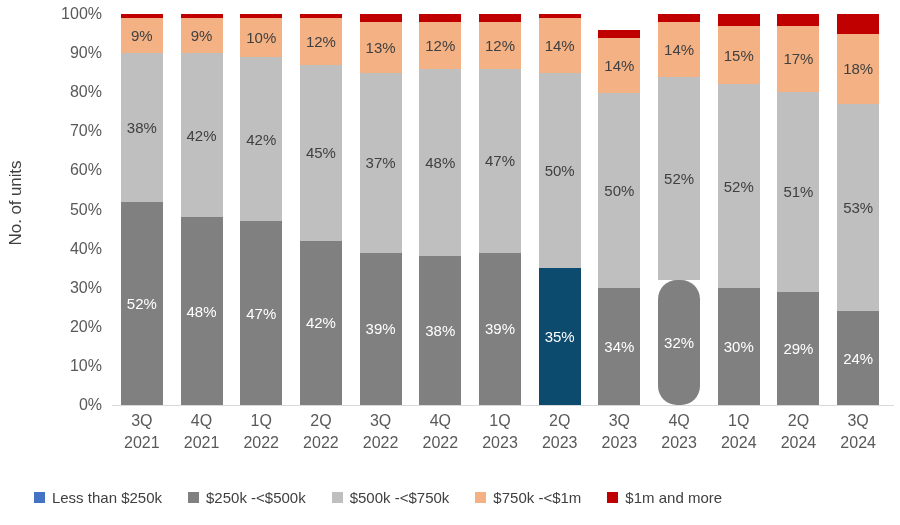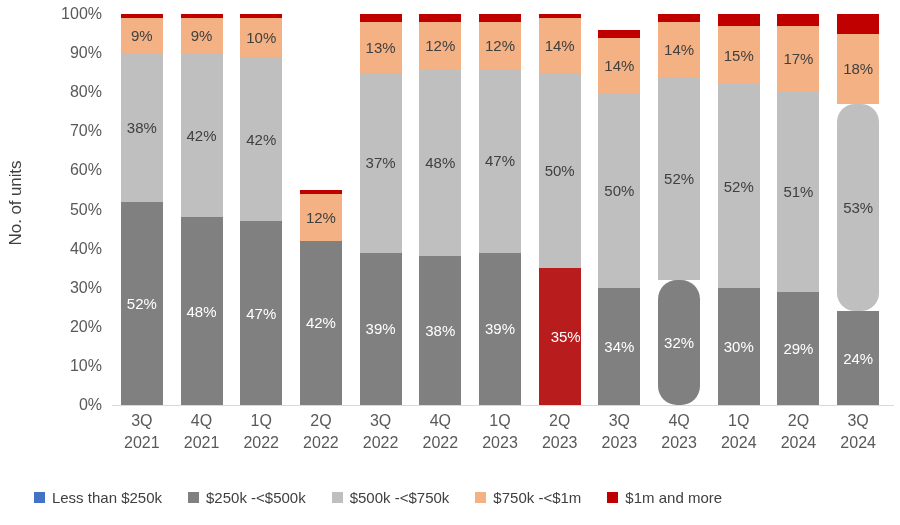--- a/index.html
+++ b/index.html
@@ -183,20 +183,23 @@
         </div>
         <div class="seg s3" style="height: 39.1px; background: rgb(244, 177, 131);">
           <span class="seg-label">10%</span>
         </div>
         <div class="seg s4" style="height: 3.91px; background: rgb(192, 0, 0);"></div>
       </div>
       <div class="bar-col" style="left: 187.923px; width: 42px;">
         <div class="seg s1" style="height: 164.22px; background: rgb(128, 128, 128);">
           <span class="seg-label">42%</span>
         </div>
+        <div class="seg s2" style="height: 175.95px; background: rgb(191, 191, 191);">
+          <span class="seg-label">45%</span>
+        </div>
         <div class="seg s3" style="height: 46.92px; background: rgb(244, 177, 131);">
           <span class="seg-label">12%</span>
         </div>
         <div class="seg s4" style="height: 3.91px; background: rgb(192, 0, 0);"></div>
       </div>
       <div class="bar-col" style="left: 247.615px; width: 42px;">
         <div class="seg s1" style="height: 152.49px; background: rgb(128, 128, 128);">
           <span class="seg-label">39%</span>
         </div>
         <div class="seg s2" style="height: 179.86px; background: rgb(191, 191, 191);">
@@ -225,21 +228,21 @@
         </div>
         <div class="seg s2" style="height: 183.77px; background: rgb(191, 191, 191);">
           <span class="seg-label">47%</span>
         </div>
         <div class="seg s3" style="height: 46.92px; background: rgb(244, 177, 131);">
           <span class="seg-label">12%</span>
         </div>
         <div class="seg s4" style="height: 7.82px; background: rgb(192, 0, 0);"></div>
       </div>
       <div class="bar-col" style="left: 426.692px; width: 42px;">
-        <div class="seg s1" style="height: 136.85px; background: #b91c1c; justify-content: flex-end;">
+        <div class="seg s1" style="height: 136.85px; background: #0c4a6e;">
           <span class="seg-label">35%</span>
         </div>
         <div class="seg s2" style="height: 195.5px; background: rgb(191, 191, 191);">
           <span class="seg-label">50%</span>
         </div>
         <div class="seg s3" style="height: 54.74px; background: rgb(244, 177, 131);">
           <span class="seg-label">14%</span>
         </div>
         <div class="seg s4" style="height: 3.91px; background: rgb(192, 0, 0);"></div>
       </div>
@@ -288,21 +291,21 @@
         </div>
         <div class="seg s3" style="height: 66.47px; background: rgb(244, 177, 131);">
           <span class="seg-label">17%</span>
         </div>
         <div class="seg s4" style="height: 11.73px; background: rgb(192, 0, 0);"></div>
       </div>
       <div class="bar-col" style="left: 725.154px; width: 42px;">
         <div class="seg s1" style="height: 94px; background: rgb(128, 128, 128);">
           <span class="seg-label">24%</span>
         </div>
-        <div class="seg s2" style="height: 207.23px; background: rgb(191, 191, 191); border-radius: 18px;">
+        <div class="seg s2" style="height: 207.23px; background: rgb(191, 191, 191);">
           <span class="seg-label">53%</span>
         </div>
         <div class="seg s3" style="height: 70.38px; background: rgb(244, 177, 131);">
           <span class="seg-label">18%</span>
         </div>
         <div class="seg s4" style="height: 19.55px; background: rgb(192, 0, 0);"></div>
       </div>
     </div>
 
   <div id="axis-line"></div>

